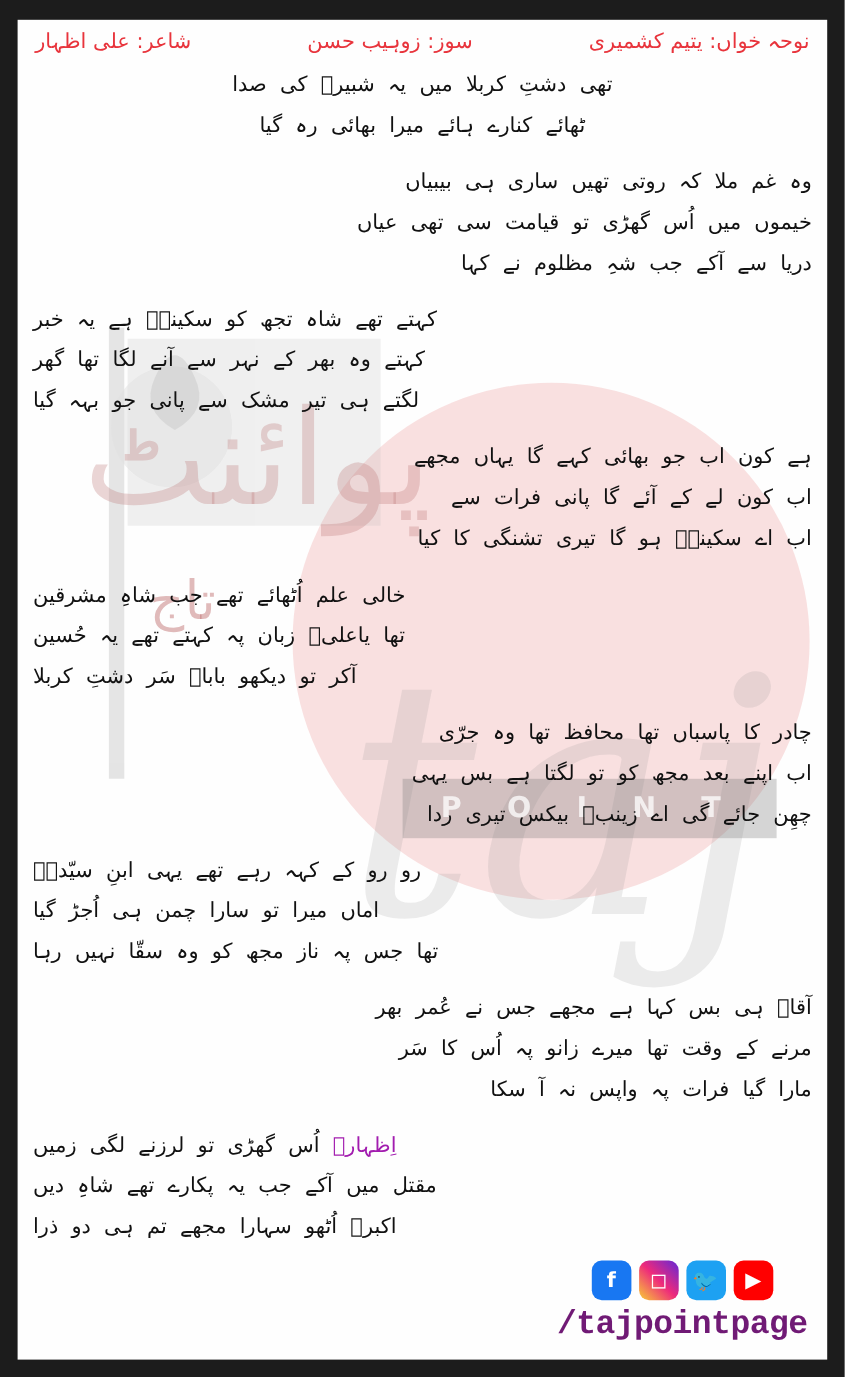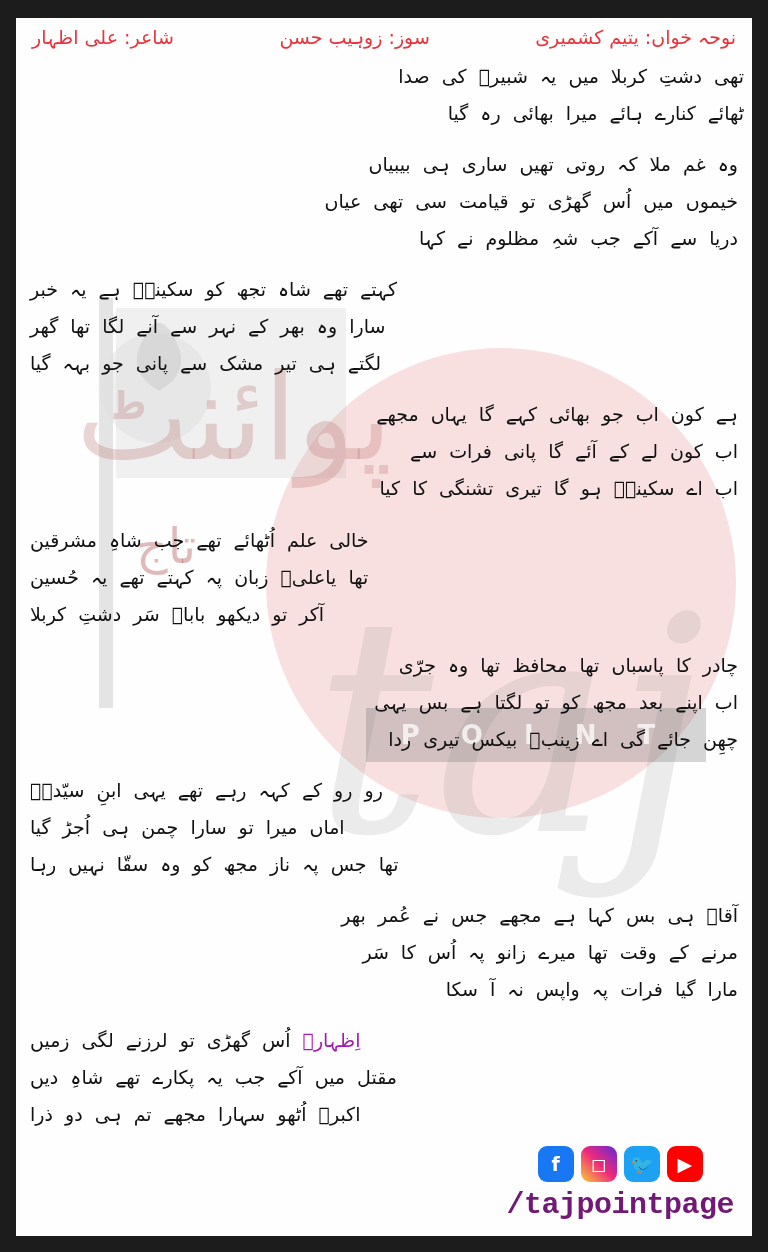--- a/index.html
+++ b/index.html
@@ -116,21 +116,21 @@
   }
   .line {
     font-size: 19px;
     line-height: 1.95;
     color: #111111;
     white-space: nowrap;
     font-family: "DejaVu Sans", sans-serif;
     word-spacing: 6px;
   }
   .align-right  { text-align: right;  padding-right: 6px; }
-  .align-center { text-align: right; }
+  .align-center { text-align: center; }
   .align-left   { text-align: left;   padding-left: 6px; }
   .hl { color: #a21caf; }
 
   
   .footer {
     position: absolute;
     right: 18px;
     bottom: 14px;
     z-index: 6;
     display: flex;
@@ -195,21 +195,21 @@
           <div class="line align-center">تھی  دشتِ  کربلا  میں  یہ  شبیرؑ  کی   صدا</div>
           <div class="line align-center">ٹھائے  کنارے  ہائے  میرا  بھائی  رہ  گیا</div>
         </div>
         <div class="stanza">
           <div class="line align-right">وہ  غم  ملا  کہ  روتی  تھیں  ساری  ہی  بیبیاں</div>
           <div class="line align-right">خیموں  میں  اُس  گھڑی  تو  قیامت  سی  تھی  عیاں</div>
           <div class="line align-right">دریا  سے  آکے  جب  شہِ  مظلوم  نے  کہا</div>
         </div>
         <div class="stanza">
           <div class="line align-left">کہتے  تھے  شاہ  تجھ  کو  سکینہؑ  ہے  یہ  خبر</div>
-          <div class="line align-left">سارا  وہ  بھر  کے  نہر سے  آنے  لگا  تھا  گھر</div>
+          <div class="line align-left">کہتے  وہ  بھر  کے  نہر سے  آنے  لگا  تھا  گھر</div>
           <div class="line align-left">لگتے  ہی  تیر  مشک  سے  پانی جو  بہہ  گیا</div>
         </div>
         <div class="stanza">
           <div class="line align-right">ہے  کون  اب  جو  بھائی  کہے گا  یہاں  مجھے</div>
           <div class="line align-right">اب  کون  لے  کے  آئے  گا  پانی  فرات  سے</div>
           <div class="line align-right">اب  اے  سکینہؑ  ہو  گا  تیری  تشنگی  کا  کیا</div>
         </div>
         <div class="stanza">
           <div class="line align-left">خالی  علم  اُٹھائے  تھے  جب  شاہِ  مشرقین</div>
           <div class="line align-left">تھا  یاعلیؑ  زبان  پہ  کہتے  تھے  یہ  حُسین</div>

